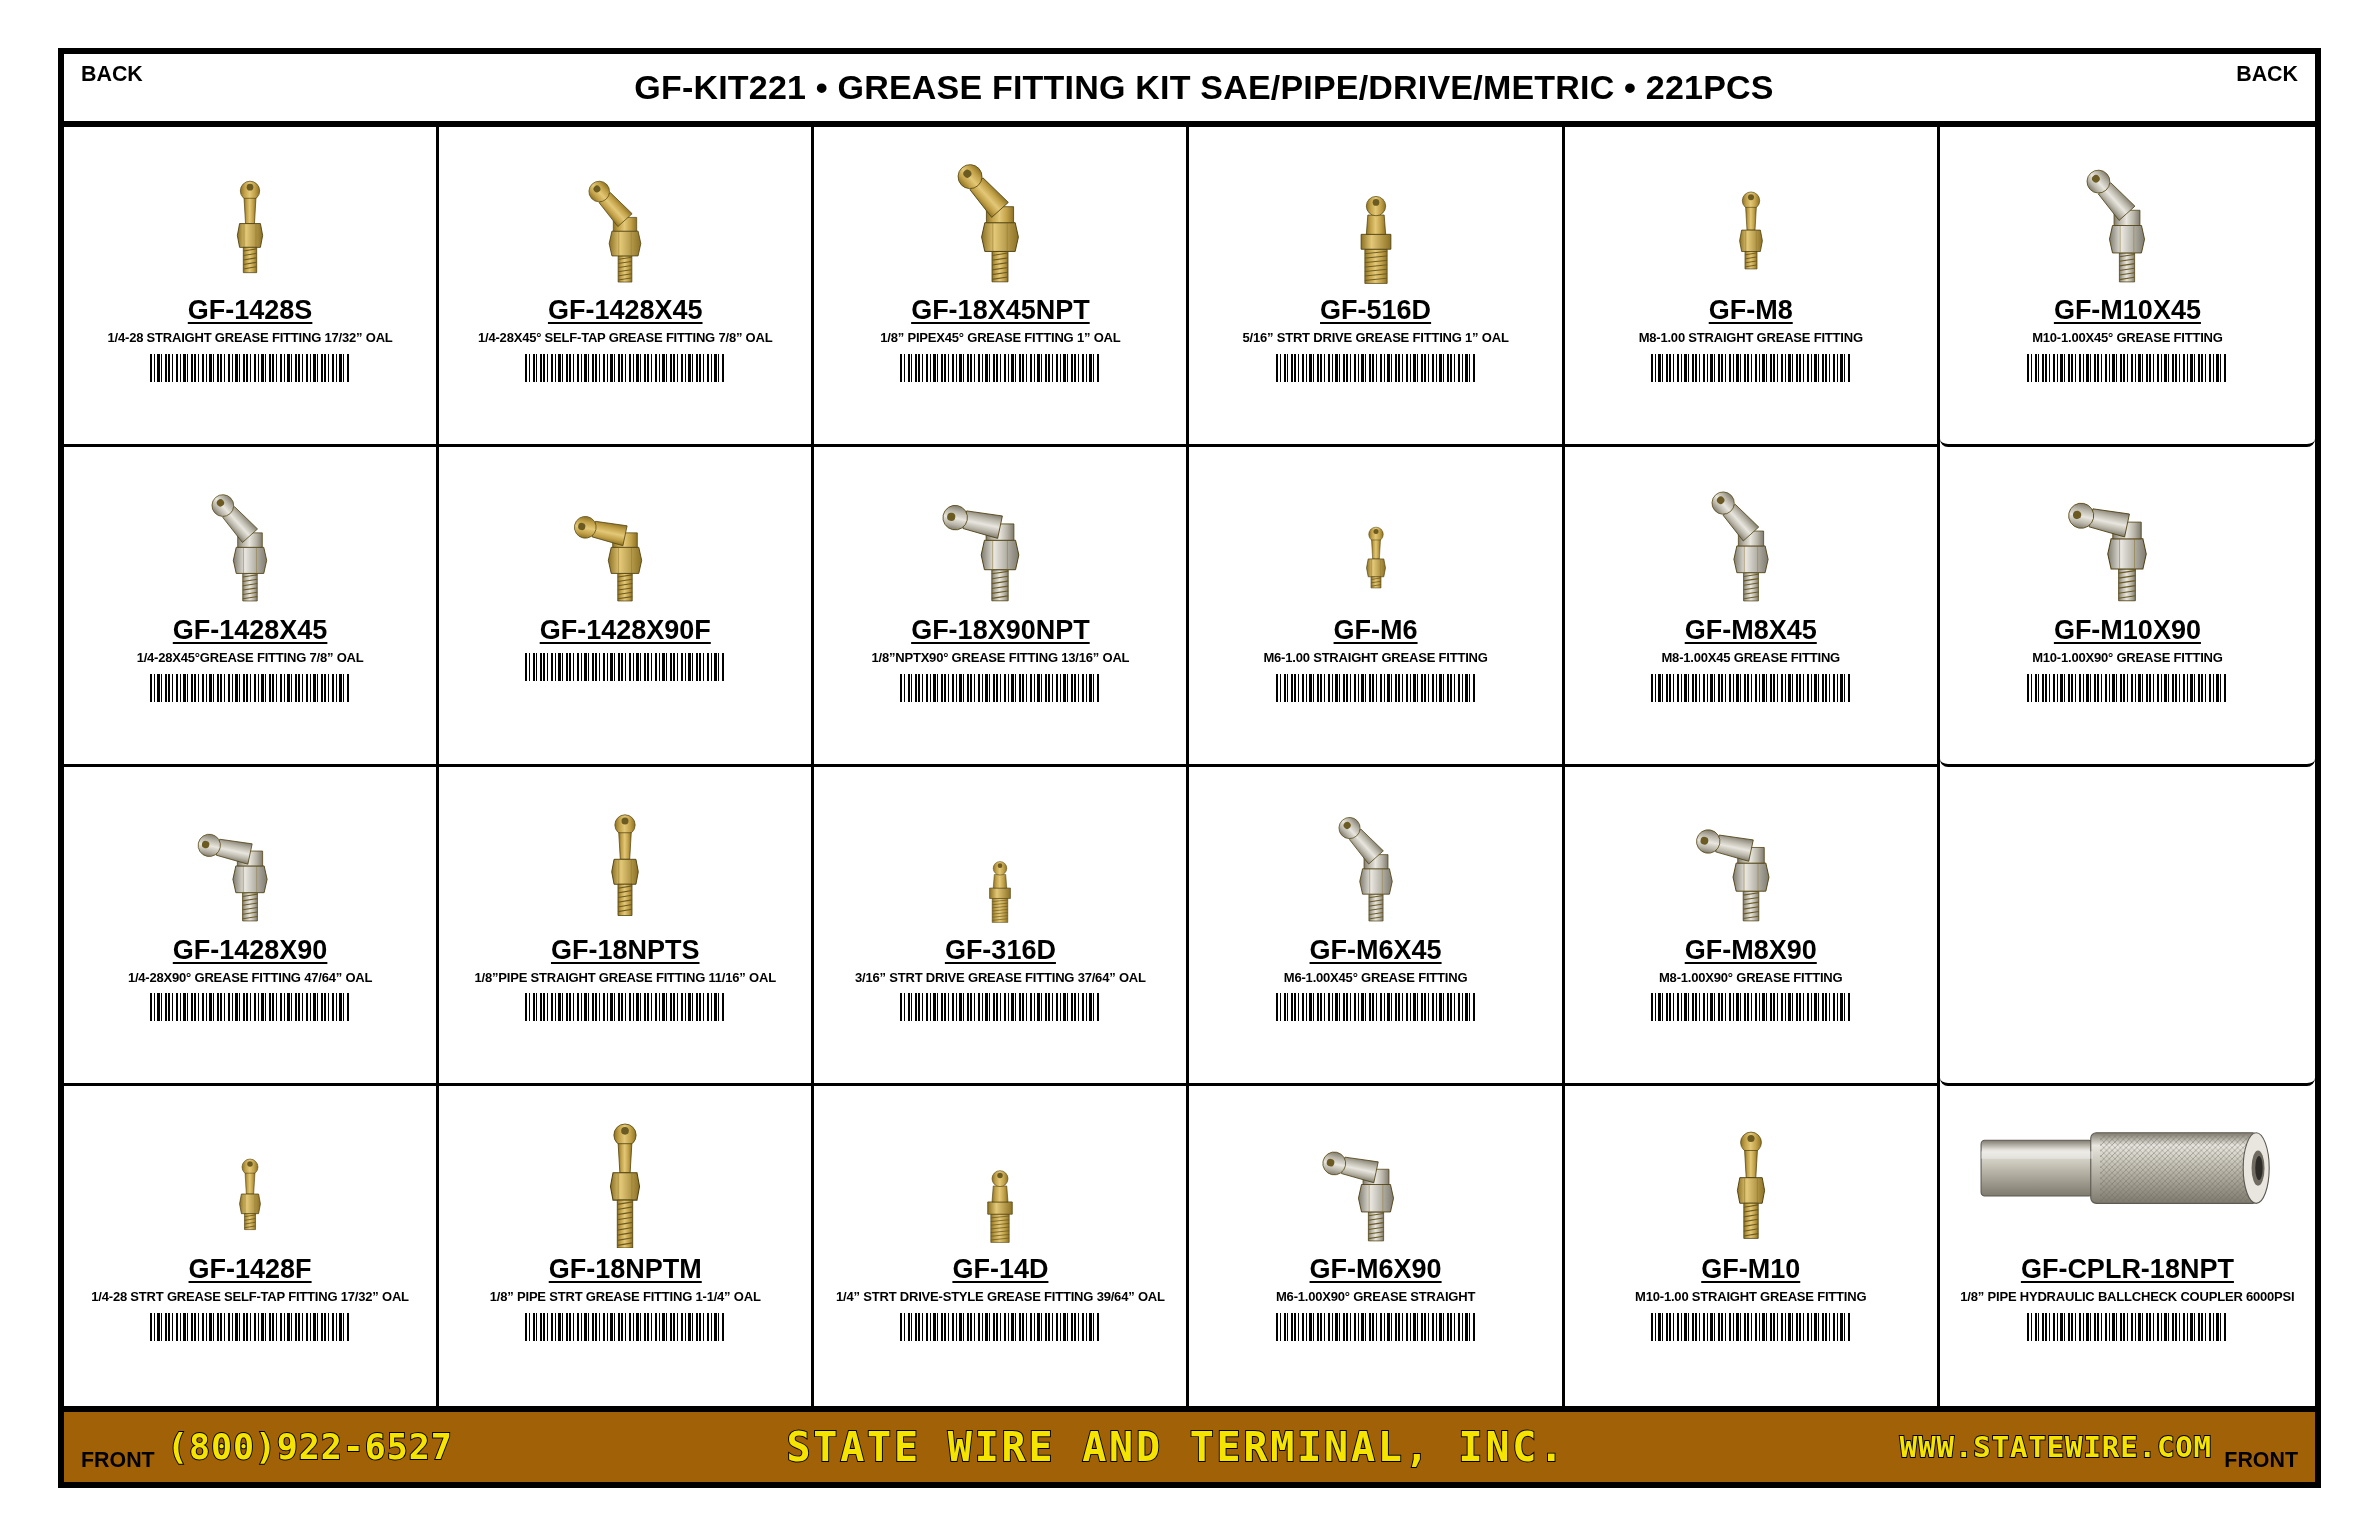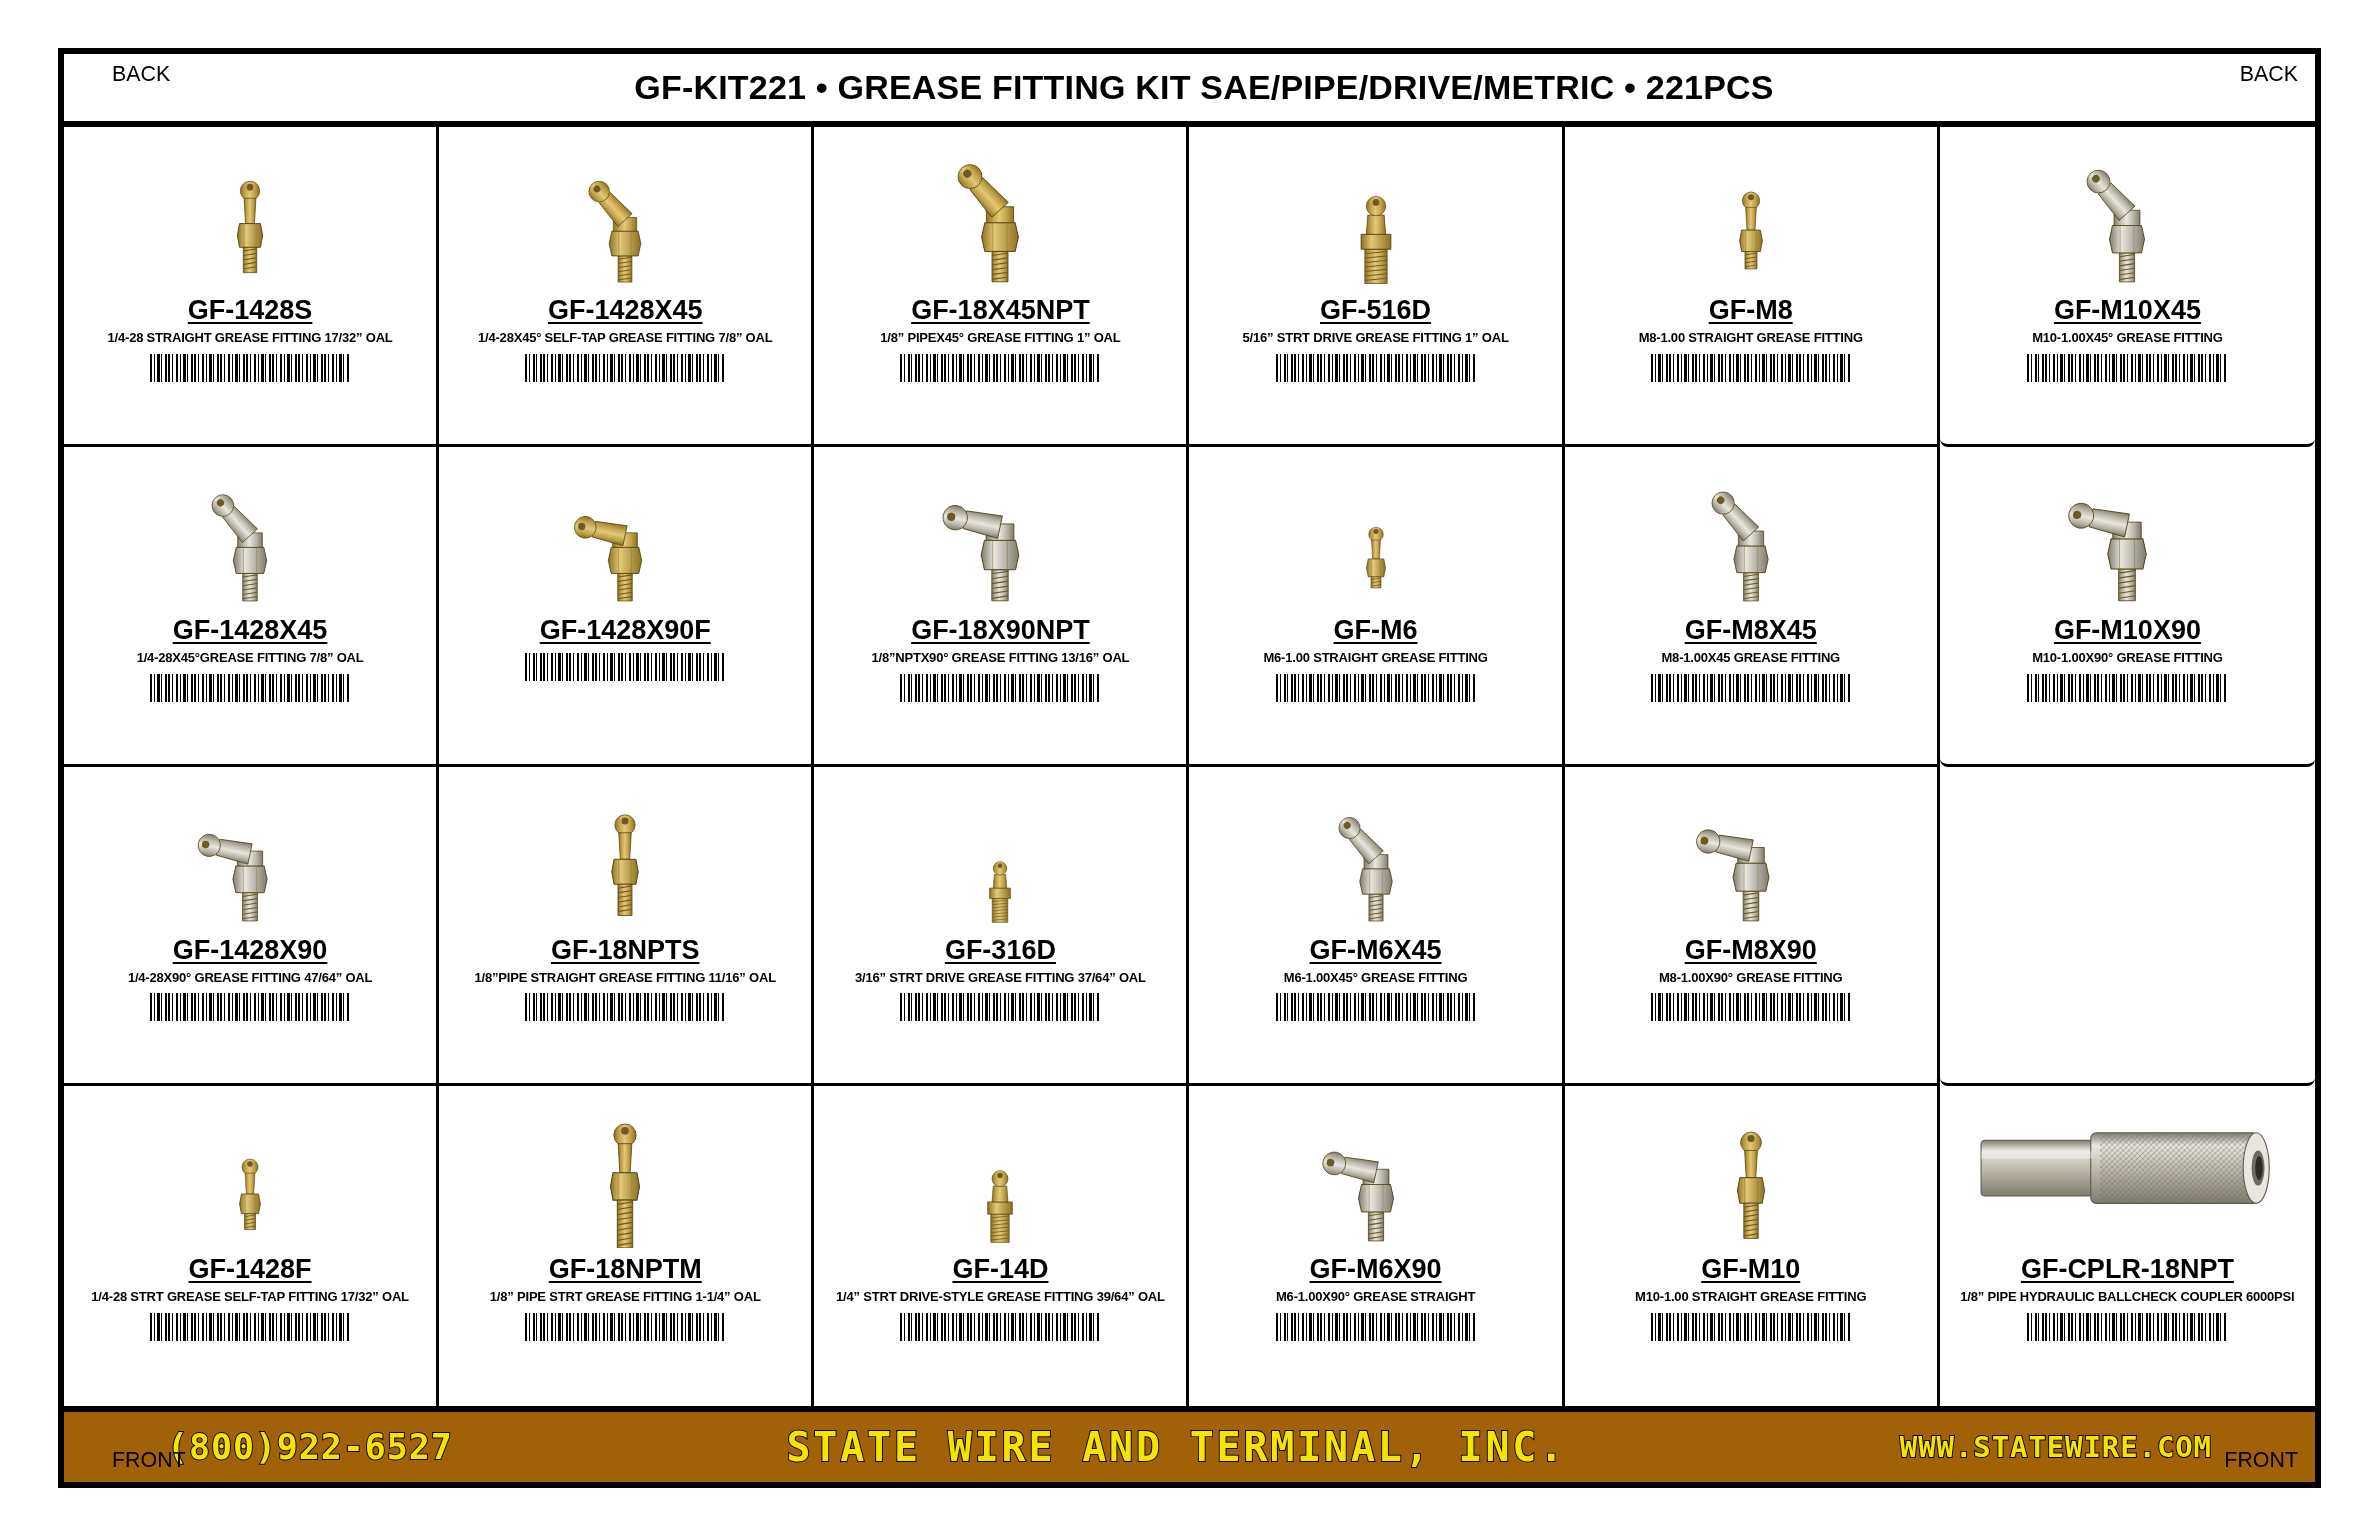--- a/index.html
+++ b/index.html
@@ -33,23 +33,22 @@
     font-weight: bold;
     font-size: 34px;
     letter-spacing: 0.2px;
     color: #000;
     white-space: nowrap;
     margin-left: 29px;
   }
   .corner {
     position: absolute;
     font-size: 21.4px;
-    font-weight: normal;
+    font-weight: bold;
     color: #000;
-    margin-left: 31px;
   }
   .corner.tl { left: 17px; top: 7.5px; }
   .corner.tr { right: 17px; top: 7.5px; }
   .corner.bl { left: 17px; bottom: 9.3px; }
   .corner.br { right: 17px; bottom: 9.3px; }
 
   
   .grid {
     flex: 1 1 auto;
     display: grid;

